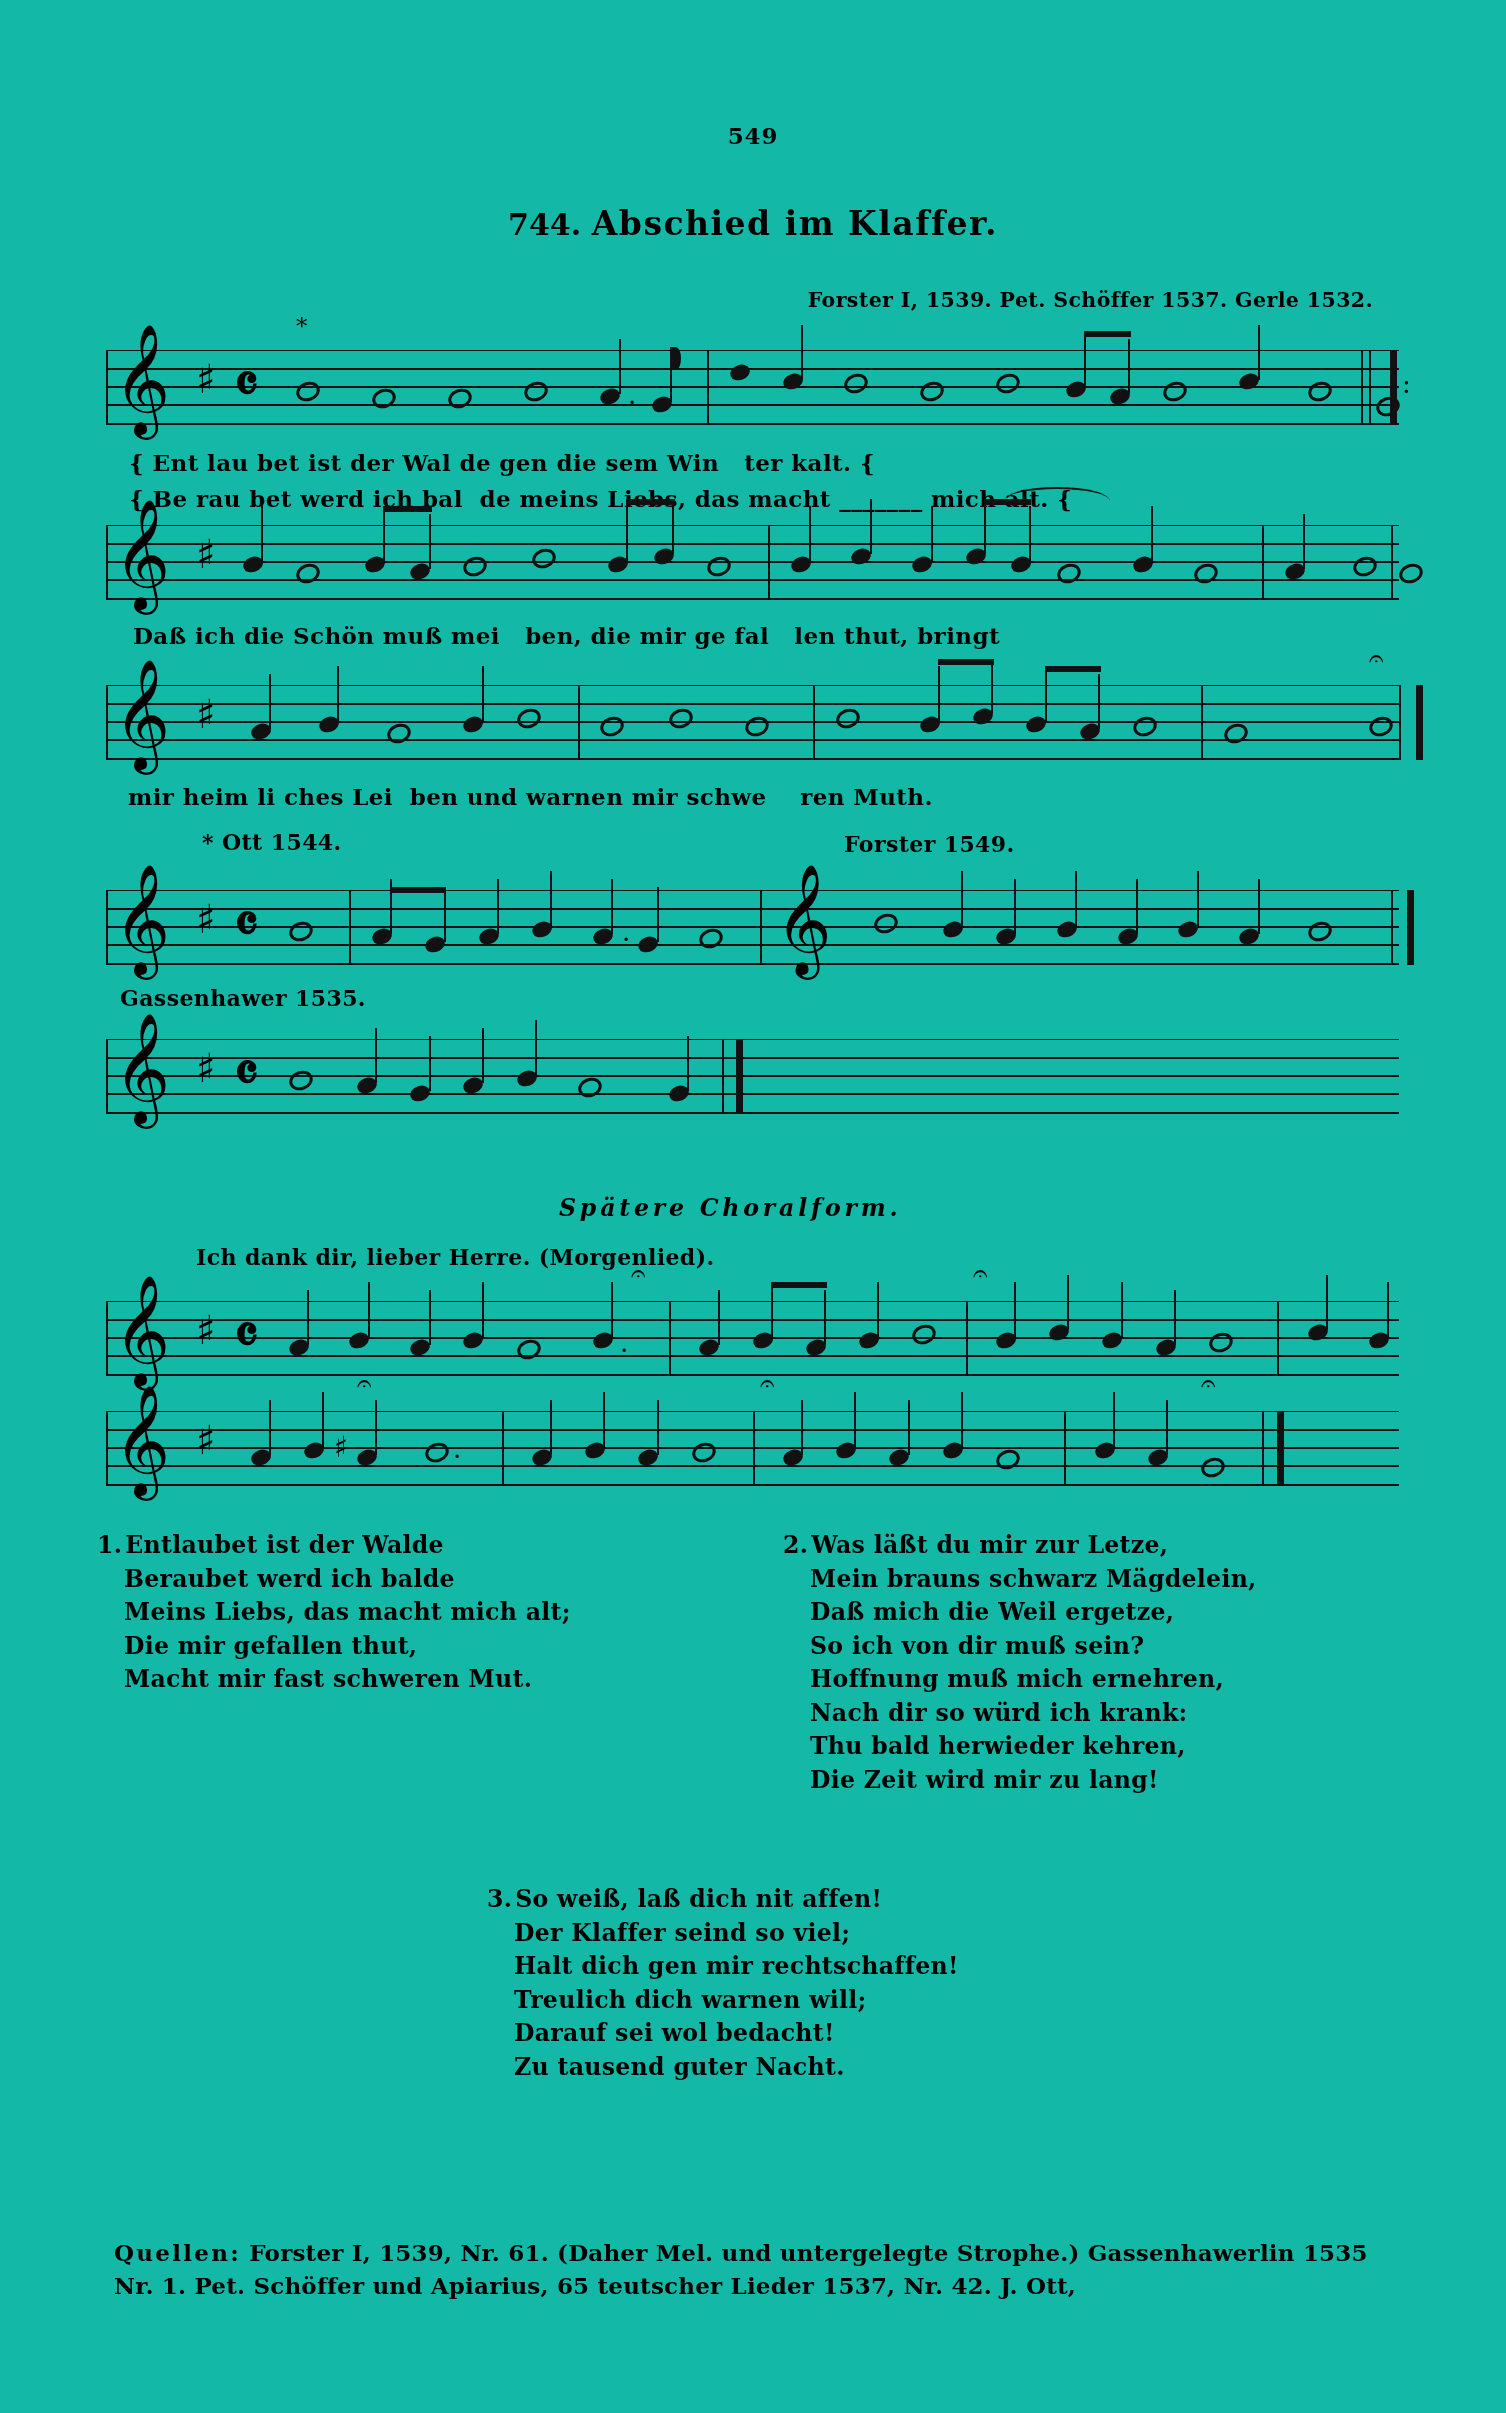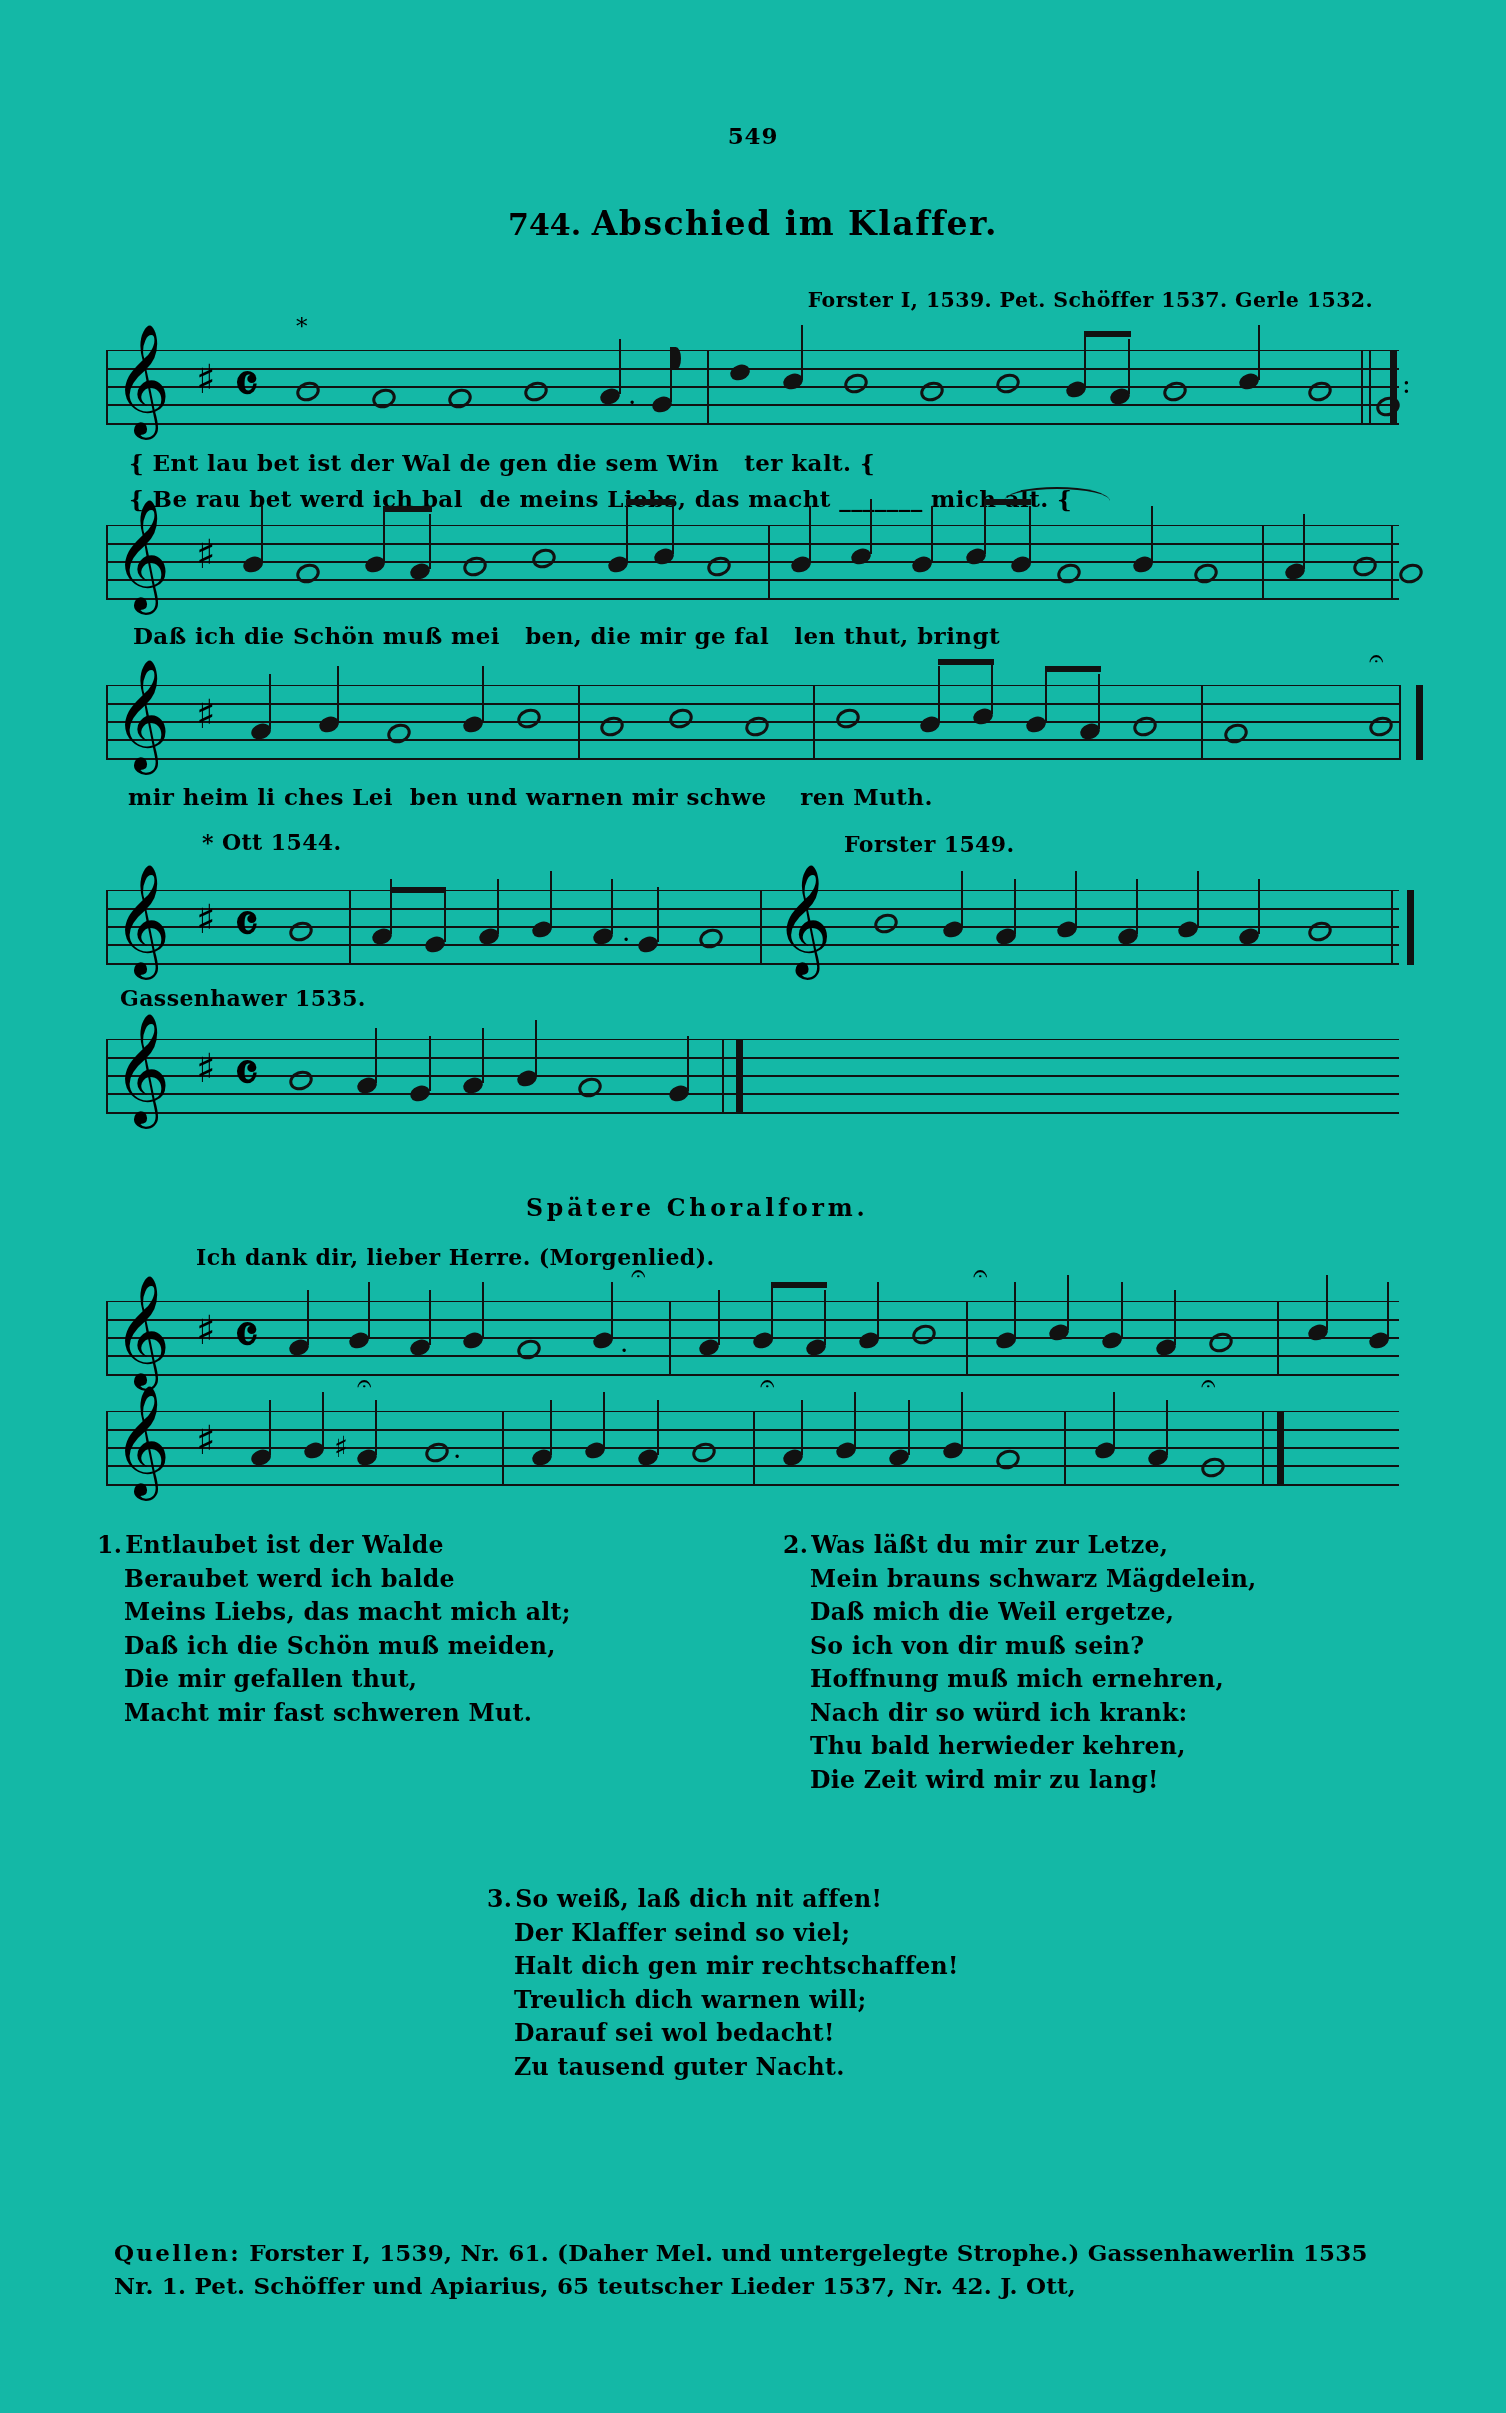--- a/index.html
+++ b/index.html
@@ -472,21 +472,21 @@
       <div class="nh" style="left:411px; top:40px;"></div>
       <div class="stem" style="left:429px; top:-10.6px;"></div>
       <div class="nh open" style="left:472px; top:47px;"></div>
       <div class="nh" style="left:563px; top:55px;"></div>
       <div class="stem" style="left:581px; top:4.6px;"></div>
       <div class="barline" style="left:616px;"></div>
       <div class="barline thick" style="left:630px;"></div>
     </div>
   </div>
 
-  <div class="caption spaced" style="left:526px; top:1194px;">Spätere Choralform.</div>
+  <div class="caption spaced" style="left:559px; top:1194px;font-style:italic;">Spätere Choralform.</div>
   <div class="caption" style="left:196px; top:1244px;">Ich dank dir, lieber Herre. (Morgenlied).</div>
 
   <div class="system" style="top:1293px;">
     <div class="staff">
       <div class="line l1"></div>
       <div class="line l2"></div>
       <div class="line l3"></div>
       <div class="line l4"></div>
       <div class="line l5"></div>
 
@@ -588,21 +588,20 @@
       <div class="fermata" style="left:1095px; top:-33px;">𝄐</div>
       <div class="barline" style="left:1156px;"></div>
       <div class="barline thick" style="left:1171px;"></div>
     </div>
   </div>
 
   <div class="verse" style="left:97px; top:1529px;">
     <span class="vnum">1.</span><span>Entlaubet ist der Walde</span>
     <span class="indent">Beraubet werd ich balde</span>
     <span class="indent">Meins Liebs, das macht mich alt;</span>
-    <span class="indent">Daß ich die Schön muß meiden,</span>
     <span class="indent">Die mir gefallen thut,</span>
     <span class="indent">Macht mir fast schweren Mut.</span>
   </div>
 
   <div class="verse" style="left:783px; top:1529px;">
     <span class="vnum">2.</span><span>Was läßt du mir zur Letze,</span>
     <span class="indent">Mein brauns schwarz Mägdelein,</span>
     <span class="indent">Daß mich die Weil ergetze,</span>
     <span class="indent">So ich von dir muß sein?</span>
     <span class="indent">Hoffnung muß mich ernehren,</span>

